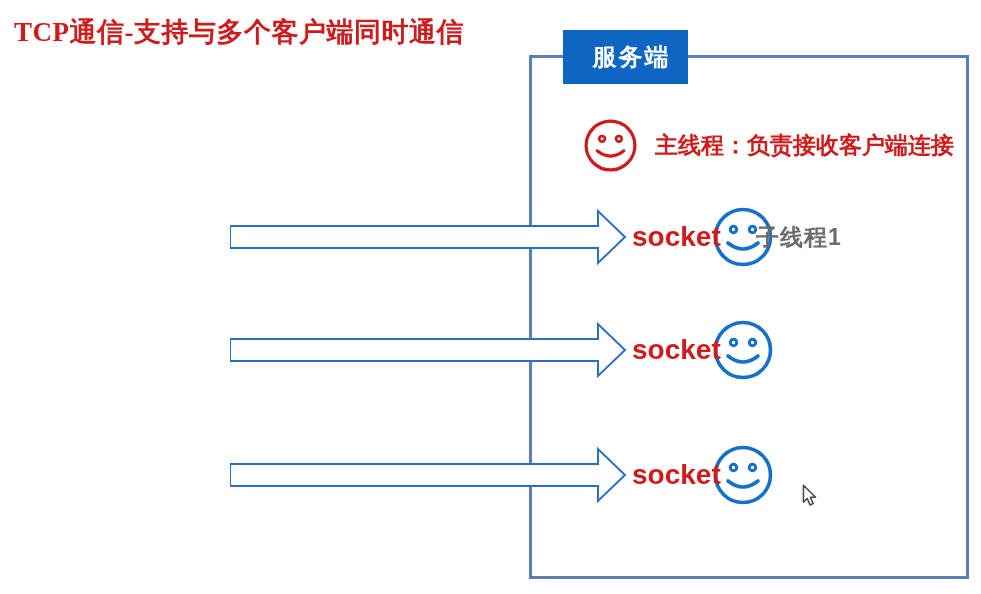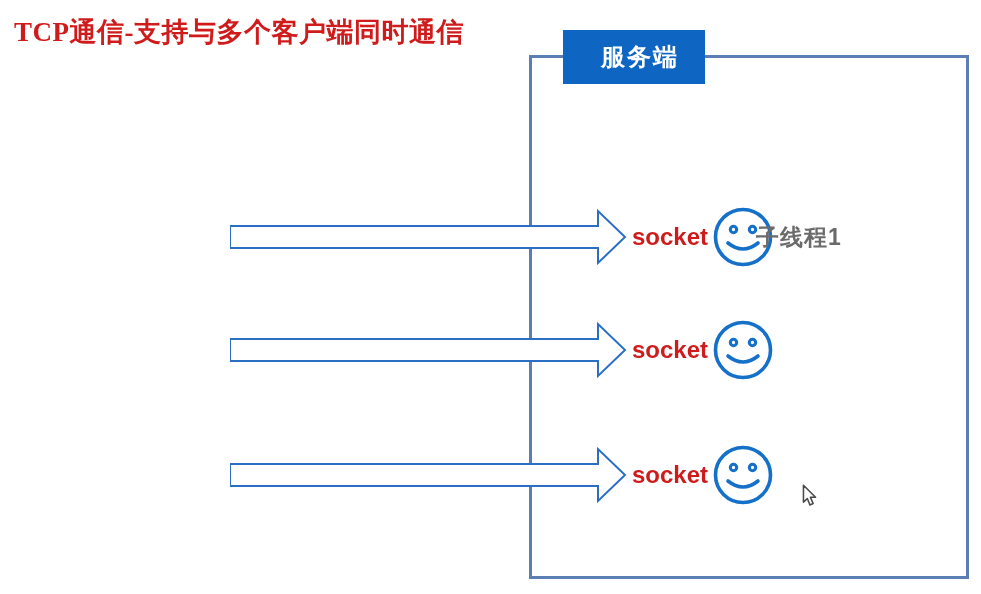--- a/index.html
+++ b/index.html
@@ -39,21 +39,21 @@
     width: 440px;
     height: 524px;
     border: 3px solid var(--box_border);
     background: #ffffff;
     z-index: 1;
   }
   .server-label {
     position: absolute;
     left: 563px;
     top: 30px;
-    width: 142px;
+    width: 125px;
     height: 54px;
     background: var(--header_blue);
     color: #ffffff;
     font-size: 24px;
     font-weight: bold;
     display: flex;
     align-items: center;
     justify-content: center;
     z-index: 3;
     letter-spacing: 2px;
@@ -121,21 +121,21 @@
     z-index: 5;
     letter-spacing: 1px;
   }
   .socket-label {
     position: absolute;
     left: 632px;
     top: 0;
     height: 70px;
     display: flex;
     align-items: center;
-    font-size: 24px;
+    font-size: 28px;
     font-weight: bold;
     color: var(--red);
     z-index: 5;
   }
   .row .smiley { position: absolute; left: 712px; top: 4px; }
   .thread-label {
     position: absolute;
     left: 756px;
     top: 0;
     height: 70px;
@@ -166,20 +166,29 @@
 <body>
 
 <div class="canvas">
 
   <div class="title">TCP通信-支持与多个客户端同时通信</div>
 
   <div class="server-box"></div>
 
   <div class="server-label">服务端</div>
 
+  <div class="main-thread">
+    <svg class="smiley red" width="55" height="55" viewBox="0 0 62 62">
+      <circle class="face" cx="31" cy="31" r="27.5"></circle>
+      <circle class="eye" cx="21.5" cy="23.5" r="3.2"></circle>
+      <circle class="eye" cx="40.5" cy="23.5" r="3.2"></circle>
+      <path class="mouth" d="M16 37 Q31 49 46 37"></path>
+    </svg>
+    <div class="main-thread-text">主线程：负责接收客户端连接</div>
+  </div>
 
   <div class="row row-1">
     <svg class="arrow" viewBox="0 0 397 58">
       <path d="M0,18 L368,18 L368,3 L395,29 L368,55 L368,40 L0,40 Z"></path>
     </svg>
     <span class="socket-label">socket</span>
     <svg class="smiley blue" width="62" height="62" viewBox="0 0 62 62">
       <circle class="face" cx="31" cy="31" r="27.5"></circle>
       <circle class="eye" cx="21.5" cy="23.5" r="3.2"></circle>
       <circle class="eye" cx="40.5" cy="23.5" r="3.2"></circle>

